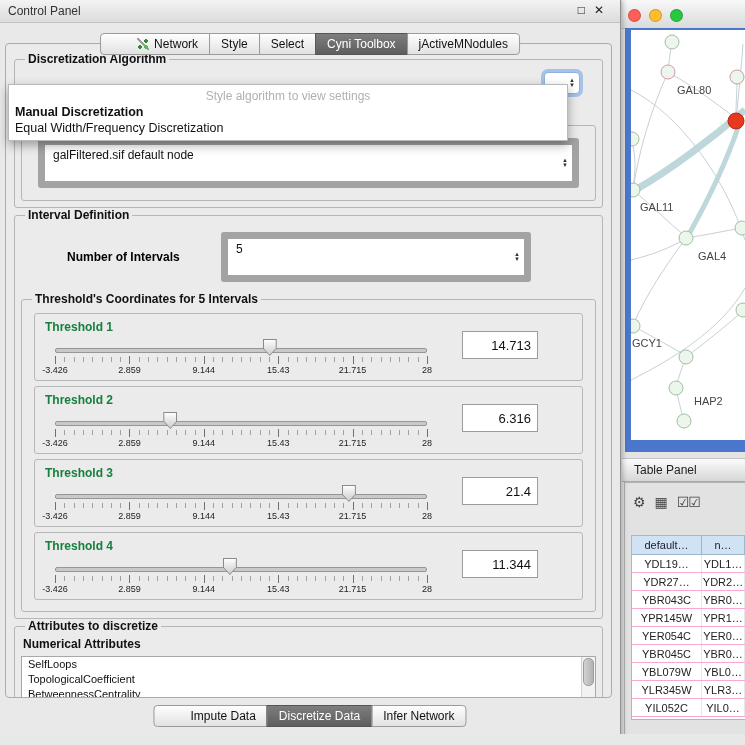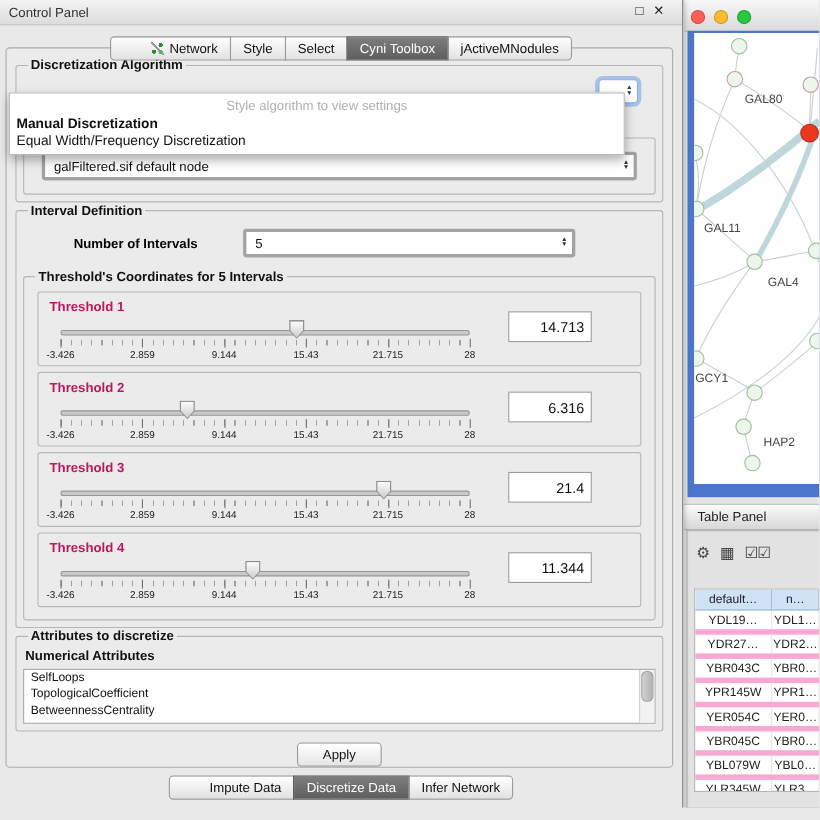--- a/index.html
+++ b/index.html
@@ -37,34 +37,34 @@
   fieldset.fs{border:1px solid #b6b6b6;border-radius:3px;margin:0;padding:2px 6px 6px;}
   fieldset.fs legend{font-size:12px;font-weight:bold;color:#111;padding:0 3px;margin-left:4px;}
   legend.legend-green{color:#3d9b35;font-weight:normal;}
   legend.legend-blue{color:#2d3bbf;font-weight:normal;}
 
   .fs-algo{margin-top:26px;position:relative;}
   .algo-combo-row{position:relative;height:26px;margin:2px 8px 22px;}
   .algo-combo-stub{position:absolute;right:8px;top:2px;width:34px;height:20px;background:#fff;
     border:1px solid #8fb0e0;border-radius:4px;box-shadow:0 0 0 3px rgba(110,160,230,.55);}
   .fs-tabledata{margin:0 6px 2px;}
-  .combo{position:relative;height:20px;background:#fff;border:3px solid #a3a3a3;border-radius:3px;
-    font-size:12px;display:flex;align-items:center;padding:0 20px 0 8px;color:#111;}
+  .combo{position:relative;height:20px;background:#fff;border:7px solid #a3a3a3;border-radius:3px;
+    font-size:12px;display:flex;align-items:center;padding:0 20px 16px 8px;color:#111;}
   .combo-arrows{position:absolute;right:4px;top:50%;transform:translateY(-50%);
     display:flex;flex-direction:column;font-size:6px;line-height:5px;color:#333;}
   .td-combo{margin:4px 10px 6px;}
 
   .fs-interval{margin-top:12px;padding-bottom:8px;}
   .noi-row{display:flex;align-items:center;margin:8px 0 10px 46px;}
   .noi-label{font-weight:bold;font-size:12px;width:154px;}
   .noi-combo{width:268px;}
 
   .fs-thresholds{margin:0 4px 0 40px;padding:2px 4px 4px;}
   .th-box{position:relative;height:66px;border:1px solid #b8b8b8;border-radius:3px;margin:5px 6px;background:#ebebeb;}
-  .th-label{position:absolute;left:10px;top:6px;font-weight:bold;font-size:12px;color:#be185d;}
+  .th-label{position:absolute;left:10px;top:6px;font-weight:bold;font-size:12px;color:#15803d;}
   .slider{position:absolute;left:20px;top:24px;width:372px;height:40px;}
   .track{position:absolute;left:0;right:0;top:10px;height:3px;background:#c9c9c9;
     border:1px solid #969696;border-radius:2px;}
   .minor-ticks{position:absolute;left:0;right:0;top:19px;height:5px;
     background:repeating-linear-gradient(90deg,#a0a0a0 0 1px,transparent 1px 9.3px);}
   .major-tick{position:absolute;top:18px;width:1px;height:8px;background:#707070;}
   .tick-label{position:absolute;top:27px;transform:translateX(-50%);font-size:9px;color:#222;white-space:nowrap;}
   .thumb{position:absolute;top:1px;width:14px;height:17px;background:#8a8a8a;
     clip-path:polygon(0 0,100% 0,100% 55%,50% 100%,0 55%);}
   .thumb::after{content:"";position:absolute;inset:1px;background:linear-gradient(#fdfdfd,#cccccc);
@@ -110,21 +110,21 @@
   .table-panel{position:absolute;top:482px;left:2px;right:0;bottom:10px;background:#e2e2e2;
     border:1px solid #b2b2b2;border-right:none;}
   .tp-toolbar{position:absolute;top:6px;left:8px;right:2px;height:26px;display:flex;gap:10px;
     align-items:center;font-size:14px;color:#444;}
   .tp-icon{cursor:default;letter-spacing:-1px;}
   .tp-table{position:absolute;top:52px;left:6px;right:0;bottom:14px;background:#fff;
     border:1px solid #b5b5b5;border-right:none;overflow:hidden;}
   .tp-headrow{display:flex;height:19px;}
   .tp-hcell{background:#cfe3f5;border-right:1px solid #9fb6c9;border-bottom:1px solid #9fb6c9;
     display:flex;align-items:center;justify-content:center;font-size:11px;color:#223;box-sizing:border-box;}
-  .tp-row{display:flex;height:17px;border-bottom:5px solid #f9a8d4;}
+  .tp-row{display:flex;height:17px;border-bottom:1px solid #f9a8d4;}
   .tp-cell{display:flex;align-items:center;justify-content:center;border-right:1px solid #e6e6e6;
     font-size:11px;color:#222;box-sizing:border-box;}
   .colw0{width:70px;flex:none;}
   .colw1{flex:1;}
 </style>
 </head>
 <body>
 
 <div class="screen">
 

